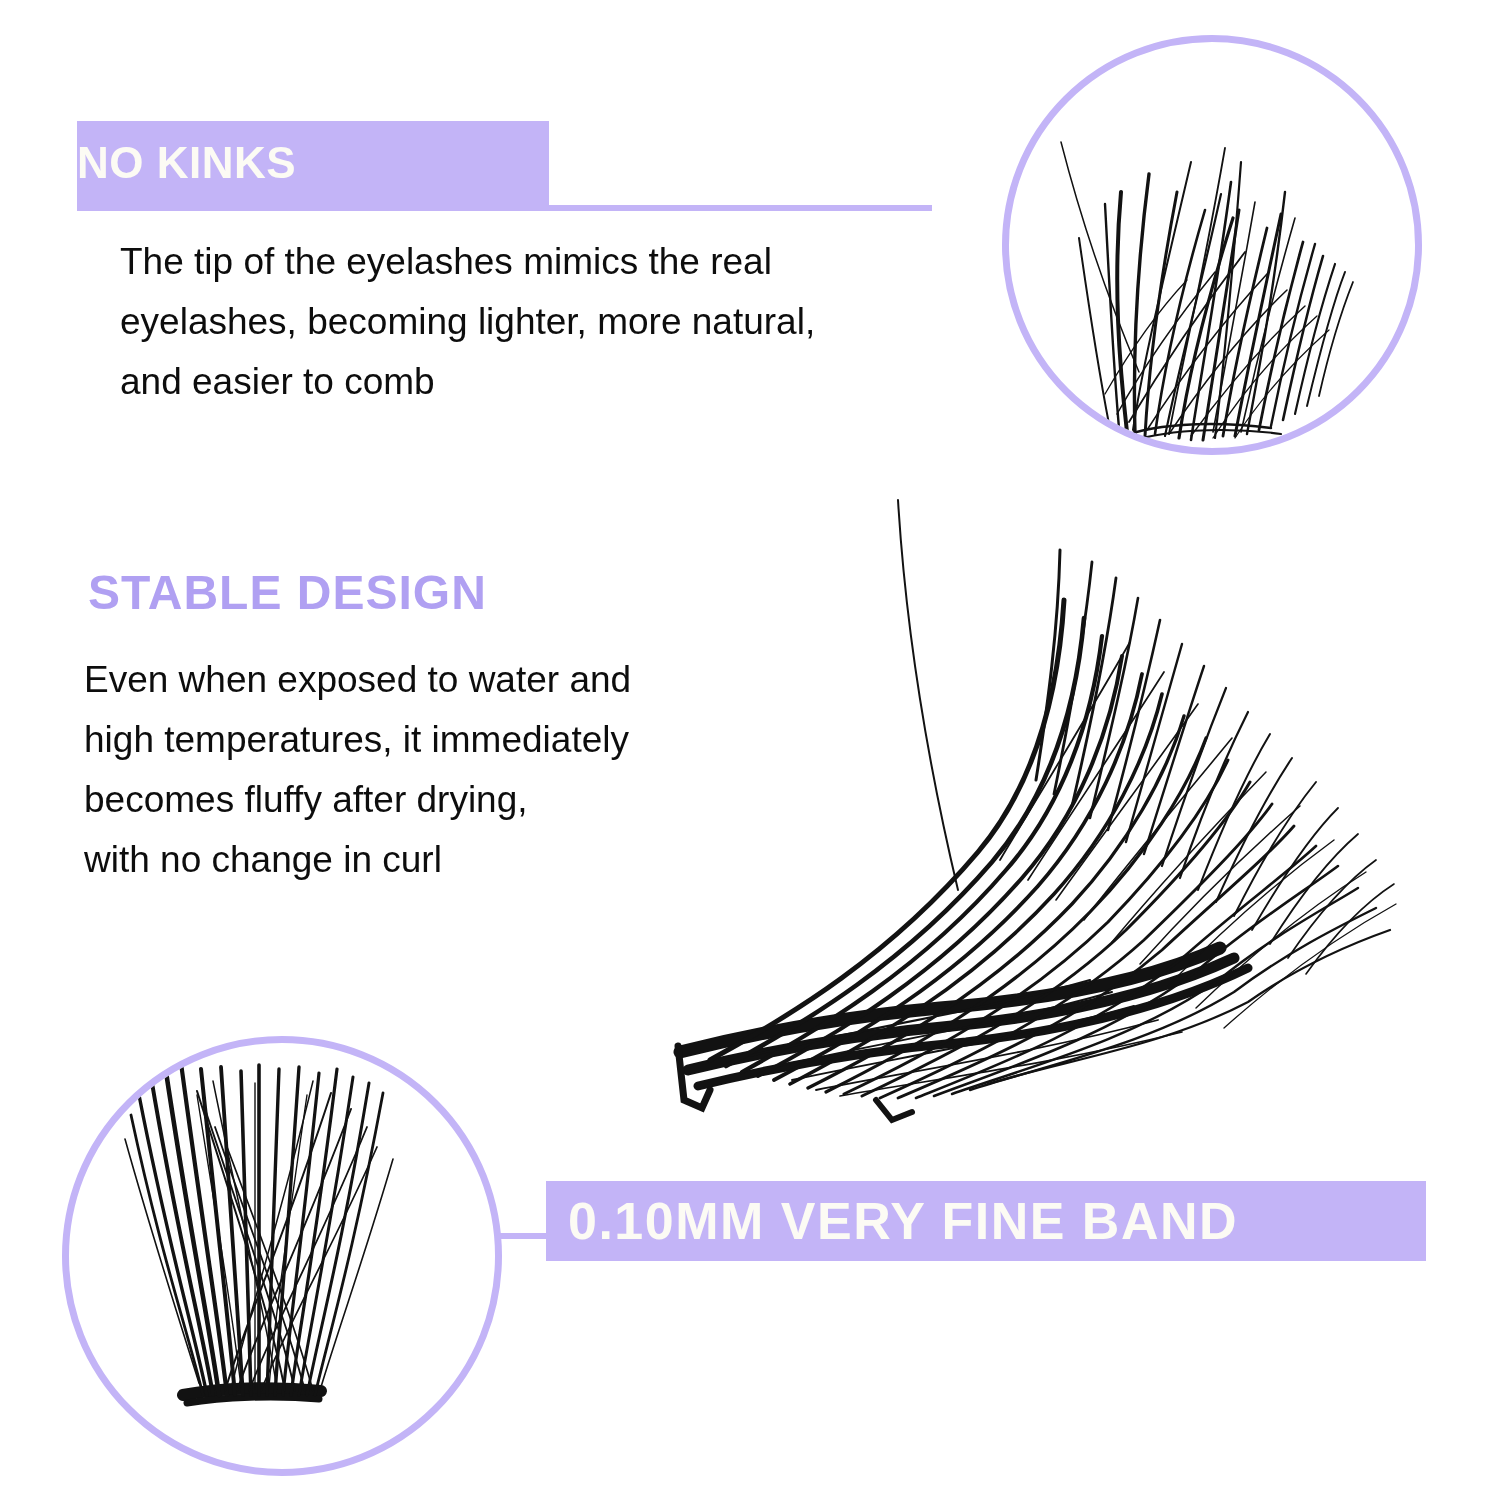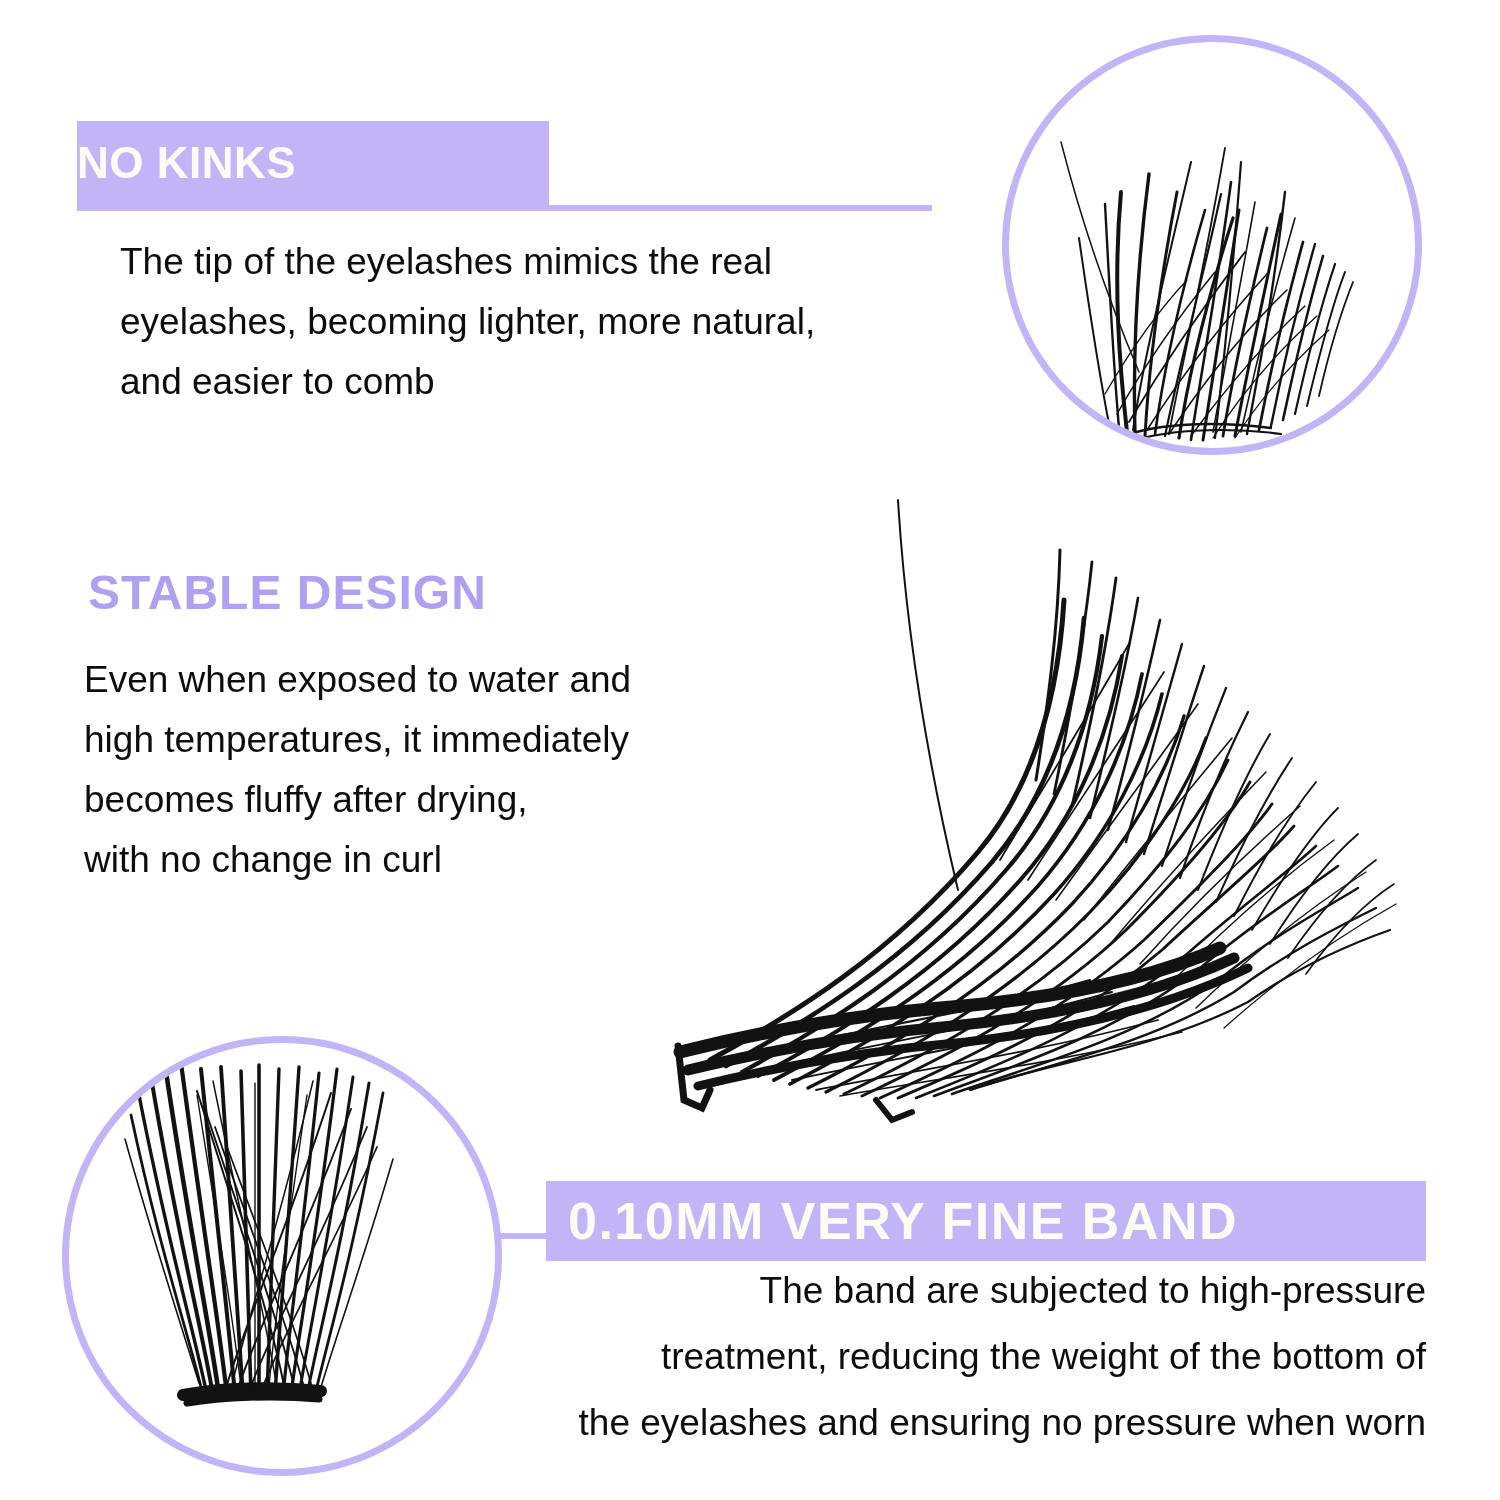--- a/index.html
+++ b/index.html
@@ -237,23 +237,20 @@
         <path d="M176 630 C 278 610, 398 592, 518 560" stroke-width="1.8"></path>
         <path d="M200 636 C 302 618, 422 602, 542 572" stroke-width="1.7"></path>
       </g>
     </svg>
   </div>
 
   <div class="rule" id="rule-bottom"></div>
 
   <div class="badge" id="badge-fine-band">0.10MM VERY FINE BAND</div>
 
-  <div class="body-text" id="text-fine-band">The band are subjected to high-pressure
-treatment, reducing the weight of the bottom of
-the eyelashes and ensuring no pressure when worn</div>
 
   <div class="circle" id="circle-bottom">
     <svg width="426" height="426" viewBox="0 0 426 426" aria-hidden="true">
       <g fill="none" stroke="#121212" stroke-linecap="round">
 
         <path d="M114 352 C 150 345, 204 343, 252 348" stroke-width="12"></path>
         <path d="M118 360 C 154 354, 206 352, 250 356" stroke-width="7"></path>
 
         <path d="M150 352 C 140 280, 122 196, 96 22" stroke-width="4.6"></path>
         <path d="M158 352 C 150 282, 136 198, 112 20" stroke-width="4.2"></path>

